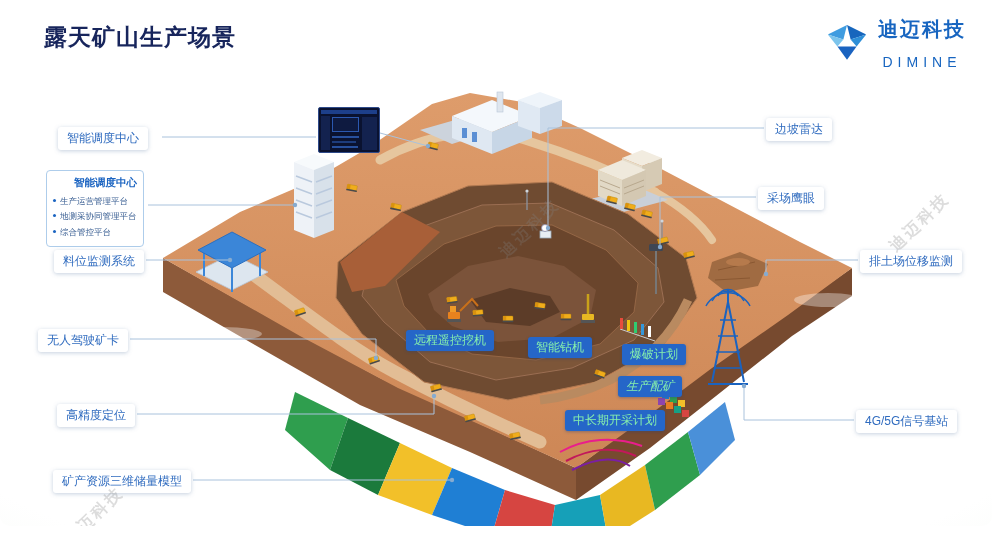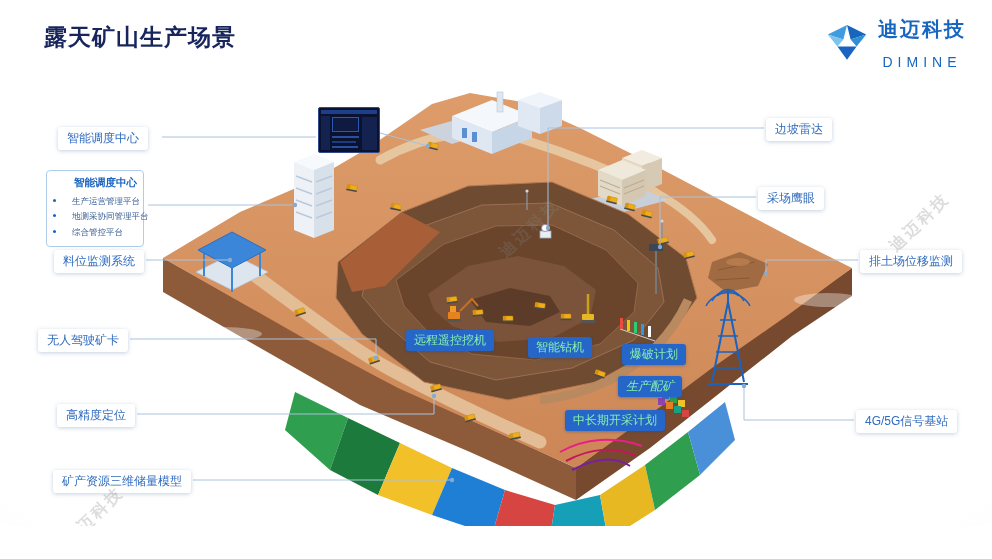--- a/index.html
+++ b/index.html
@@ -36,21 +36,21 @@
   .lbl-r0{left:766px;top:118px;text-align:center;} .lbl-r1{left:758px;top:187px;} .lbl-r2{left:860px;top:250px;} .lbl-r3{left:856px;top:410px;}
   .lbl-c0{left:406px;top:330px;} .lbl-c1{left:528px;top:337px;} .lbl-c2{left:622px;top:344px;}
   .lbl-c3{left:618px;top:376px;font-style:italic;} .lbl-c4{left:565px;top:410px;text-align:center;}
 
   .dispatch-panel {
     position:absolute; left:46px; top:170px; width:98px;
     background:rgba(255,255,255,.9); border:1px solid #aecdeb; border-radius:4px;
     padding:5px 6px 6px 6px;
   }
   .dp-title { font-size:10.5px; font-weight:bold; color:#1b64c1; margin-bottom:4px;text-align:right; }
-  .dp-item { display:flex; align-items:flex-start; gap:16px; font-size:8.5px; color:#3a5f93; line-height:1.8; white-space:nowrap; }
+  .dp-item { display:flex; align-items:flex-start; gap:4px; font-size:8.5px; color:#3a5f93; line-height:1.8; white-space:nowrap; }
   .dp-dot { width:3px; height:3px; background:#1b64c1; border-radius:50%; margin-top:5px; flex:0 0 auto; }
 
   .screenshot {
     position:absolute; left:318px; top:107px; width:62px; height:46px;
     background:#0a1230; border:1px solid #2e4a8a; border-radius:2px;
   }
   .scr-bar   { position:absolute; left:2px; top:2px;  width:56px; height:4px; background:#1d3f8a; }
   .scr-side  { position:absolute; left:2px; top:8px;  width:9px;  height:34px; background:#13224f; }
   .scr-chart { position:absolute; left:13px; top:9px; width:27px; height:15px; background:#0e1a40; border:1px solid #2b58b0; }
   .scr-panel { position:absolute; left:43px; top:9px; width:15px; height:33px; background:#13224f; }

